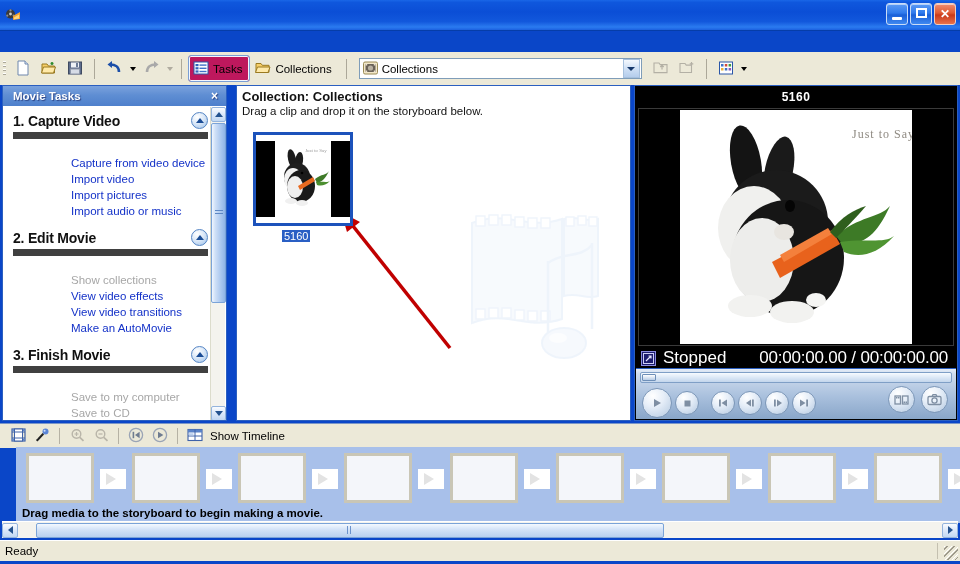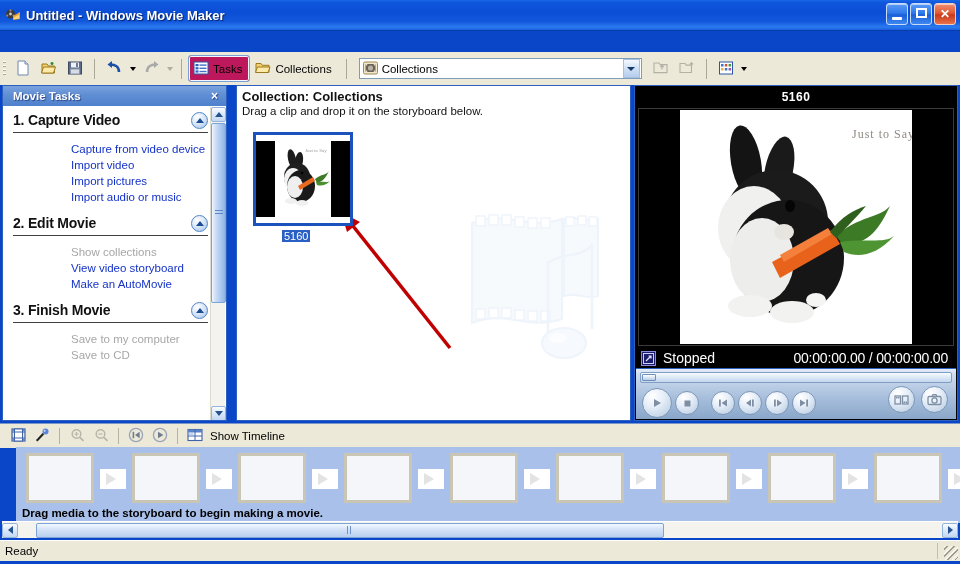--- a/index.html
+++ b/index.html
@@ -192,24 +192,24 @@
     text-shadow: 1px 1px 1px rgba(0,0,60,.5);
   }
   .tasks-body {
     position: absolute; left: 0; top: 20px;
     width: 215px; height: 316px;
     background: #ffffff;
     padding: 0 0 0 0;
     overflow: hidden;
   }
   .task-section-title {
-    display: flex; 
-    margin: 6px 10px 8px 10px;
+    display: flex; align-items: center;
+    margin: 6px 10px 16px 10px;
     padding-bottom: 3px;
-    border-bottom: 1px solid #404040;
+    border-bottom: 7px solid #404040;
     justify-content: space-between;
   }
   .task-section-title .st {
     font-size: 14px; font-weight: bold; color: #111;
     letter-spacing: -.2px;
   }
   .chev {
     width: 17px; height: 17px; border-radius: 50%;
     background: radial-gradient(circle at 35% 28%, #ffffff 0%, #dbe8f8 45%, #9cc0e8 100%);
     border: 1px solid #5585c4;
@@ -339,21 +339,21 @@
   }
   .mon-pic {
     width: 232px; height: 234px;
     background: #ffffff; position: relative; overflow:hidden;
   }
   .mon-status {
     position: absolute; left: 3px; top: 262px;
     width: 316px; height: 20px;
     background: #000; color: #fff;
     display: flex; align-items: center;
-    font-size: 14px;
+    font-size: 17px;
   }
   .mon-status .sbox {
     width: 15px; height: 15px; margin: 0 7px 0 3px;
     border: 1px solid #8b8ce0; background: #1d1d6e;
     display:flex;align-items:center;justify-content:center; flex:none;
     box-sizing:border-box;
   }
   .mon-status .tc {
     margin-left: auto; margin-right: 6px;
     font-family: "Liberation Sans", sans-serif;
@@ -487,23 +487,20 @@
     <div class="title-icon">
       <svg width="16" height="16" viewBox="0 0 16 16">
         <circle cx="5.5" cy="7" r="4.5" fill="#3a3a3a"></circle>
         <circle cx="5.5" cy="7" r="1.4" fill="#cfcfcf"></circle>
         <circle cx="5.5" cy="3.4" r="1.1" fill="#8c8c8c"></circle>
         <circle cx="2.3" cy="8.6" r="1.1" fill="#8c8c8c"></circle>
         <circle cx="8.6" cy="8.6" r="1.1" fill="#8c8c8c"></circle>
         <path d="M8 9 L15 5 L15 12 L8 13 Z" fill="#f0a030"></path>
         <path d="M9 10.5 L14 7.6 L14 11.4 L9 12.2 Z" fill="#ffd77a"></path>
       </svg>
-    </div>
-    <div class="title-text">
-      <span class="doc">Untitled</span><span> - </span><span>Windows Movie Maker</span>
     </div>
     <div class="win-buttons">
       <div class="win-btn">
         <span class="min-glyph"></span>
       </div>
       <div class="win-btn">
         <span class="max-glyph"></span>
       </div>
       <div class="win-btn close">
         <span class="mark">✕</span>
@@ -677,21 +674,22 @@
         </div>
 
         <div class="task-section-title">
           <span class="st">2. Edit Movie</span>
           <span class="chev">
               <i></i>
             </span>
         </div>
         <div class="task-links">
           <a class="task-link disabled">Show collections</a>
-          <a class="task-link">View video storyboard</a>
+          <a class="task-link">View video effects</a>
+          <a class="task-link">View video transitions</a>
           <a class="task-link">Make an AutoMovie</a>
         </div>
 
         <div class="task-section-title">
           <span class="st">3. Finish Movie</span>
           <span class="chev">
               <i></i>
             </span>
         </div>
         <div class="task-links">

